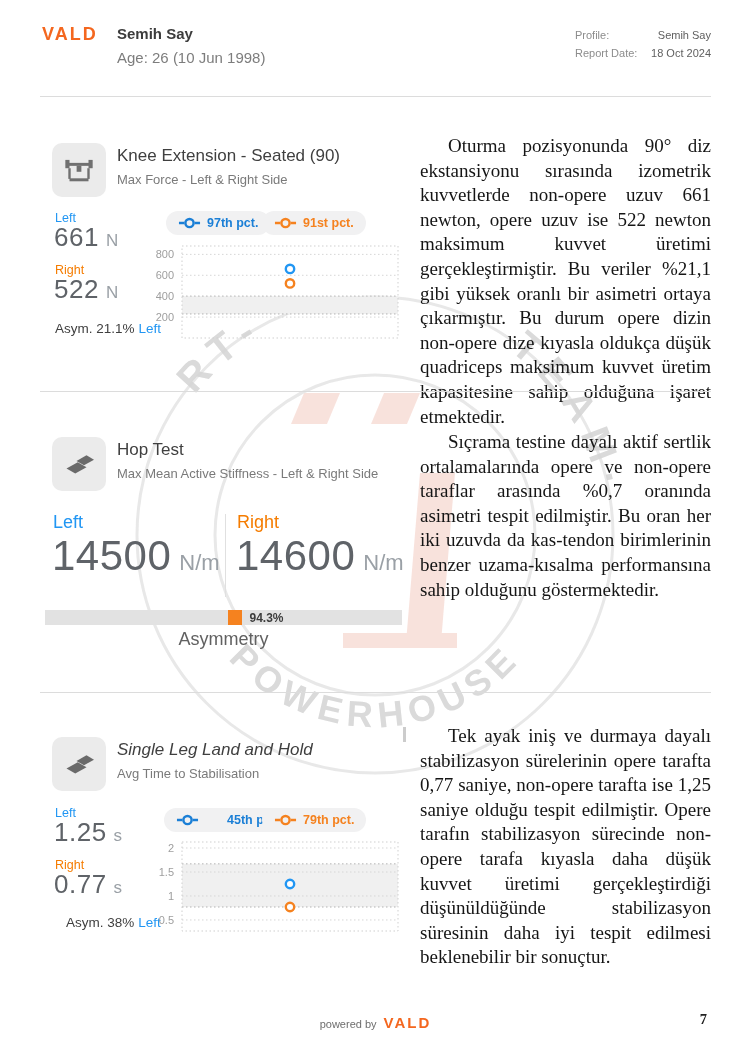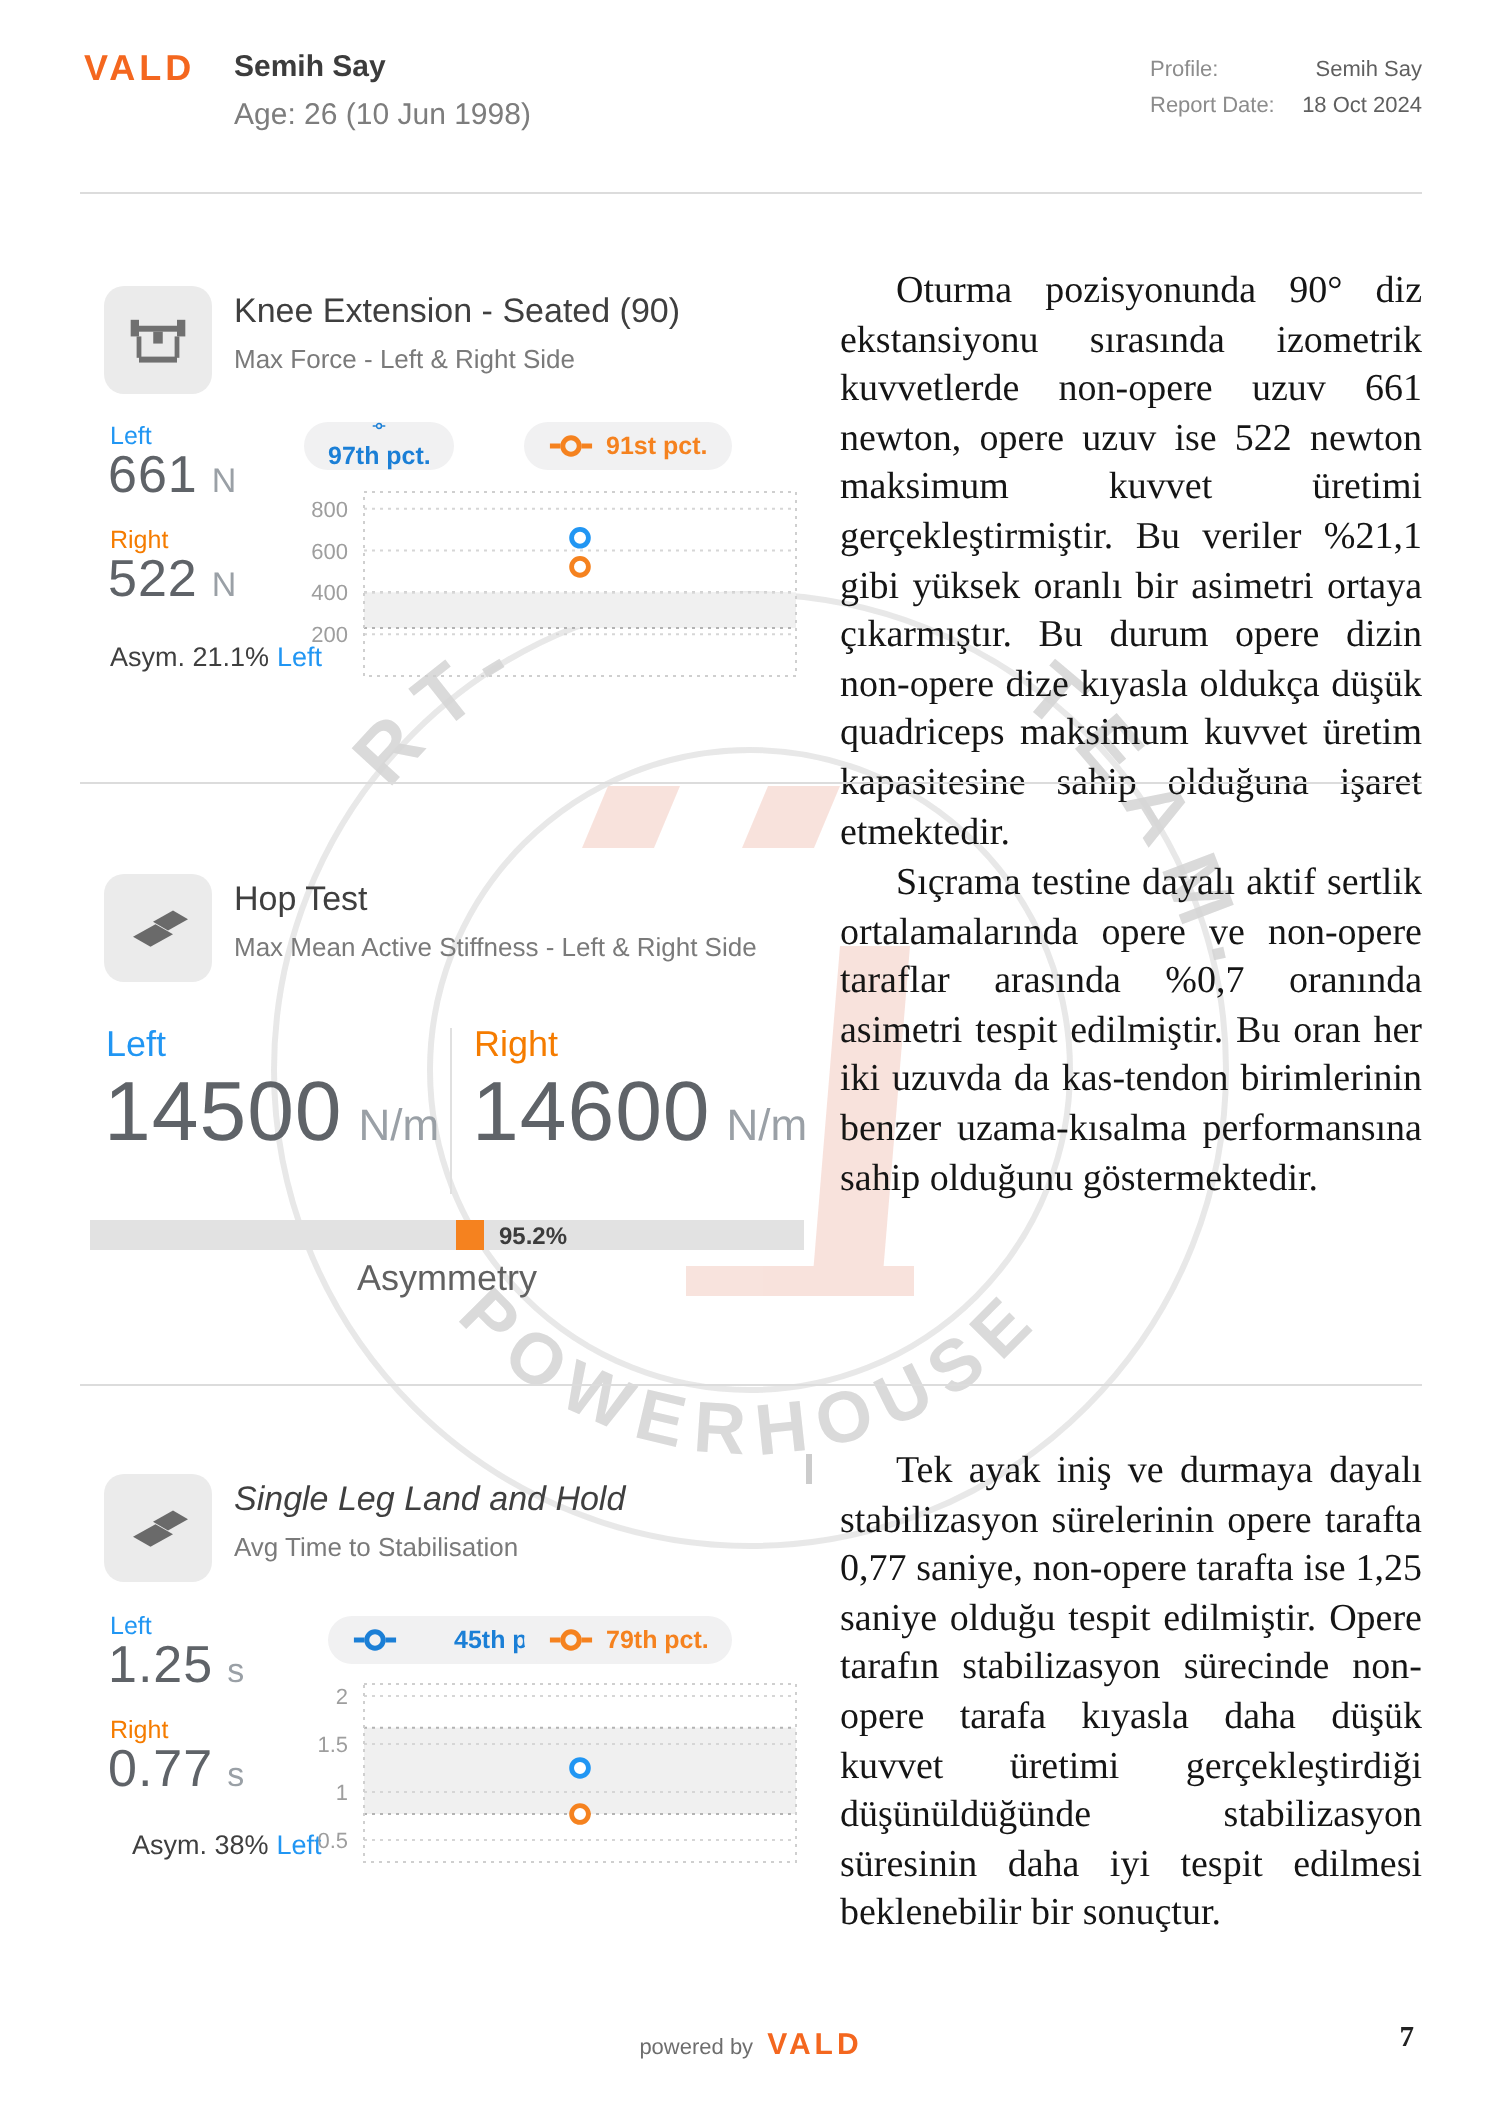--- a/index.html
+++ b/index.html
@@ -108,21 +108,21 @@
   <span class="num">661</span><span class="unit">N</span>
 </div>
 <div class="abs side-label orange" style="left:55px;top:263px;">Right</div>
 <div class="abs val-row" style="left:54px;top:274px;">
   <span class="num">522</span><span class="unit">N</span>
 </div>
 <div class="abs asym-line" style="left:55px;top:321px;">
   <span>Asym. 21.1%</span><span class="side">Left</span>
 </div>
 
-<div class="abs badge blue" style="left:152px;top:211px;flex-direction:column;">
+<div class="abs badge blue" style="left:166px;top:211px;">
   <svg width="23" height="14" viewBox="0 0 24 14" stroke="currentColor" stroke-width="2.6" fill="none">
     <line x1="1" y1="7" x2="6.5" y2="7"></line>
       <circle cx="12" cy="7" r="4.3"></circle>
       <line x1="17.5" y1="7" x2="23" y2="7"></line>
   </svg>
   <span>97th pct.</span>
 </div>
 <div class="abs badge orange" style="left:262px;top:211px;">
   <svg width="23" height="14" viewBox="0 0 24 14" stroke="currentColor" stroke-width="2.6" fill="none">
     <line x1="1" y1="7" x2="6.5" y2="7"></line>
@@ -167,21 +167,21 @@
   <span class="num">14500</span><span class="unit">N/m</span>
 </div>
 <div class="abs vdivider" style="top:514px;height:83px;"></div>
 <div class="abs side-label orange big-label" style="left:237px;top:512px;">Right</div>
 <div class="abs val-row xl" style="left:236px;top:532px;">
   <span class="num">14600</span><span class="unit">N/m</span>
 </div>
 
 <div class="abs asym-bar" style="top:610px;">
   <div class="asym-seg" style="left: calc(50% + 4px); width: 14px;"></div>
-  <div class="asym-val" style="left: calc(50% + 26px);">95.2%</div>
+  <div class="asym-val" style="left: calc(50% + 26px);">94.3%</div>
 </div>
 <div class="abs asym-axis" style="top:629px;">Asymmetry</div>
 
 <div class="abs para" style="top:430px;">Sıçrama testine dayalı aktif sertlik ortalamalarında opere ve non-opere taraflar arasında %0,7 oranında asimetri tespit edilmiştir. Bu oran her iki uzuvda da kas-tendon birimlerinin benzer uzama-kısalma performansına sahip olduğunu göstermektedir.</div>
 
 <div class="divider" style="top:692px;"></div>
 
 <div class="abs icon-box" style="left:52px;top:737px;">
   <svg width="40" height="40" viewBox="0 0 64 64" fill="#6a6a6a">
     <polygon points="12,39 30,29 44,37 26,47"></polygon>

